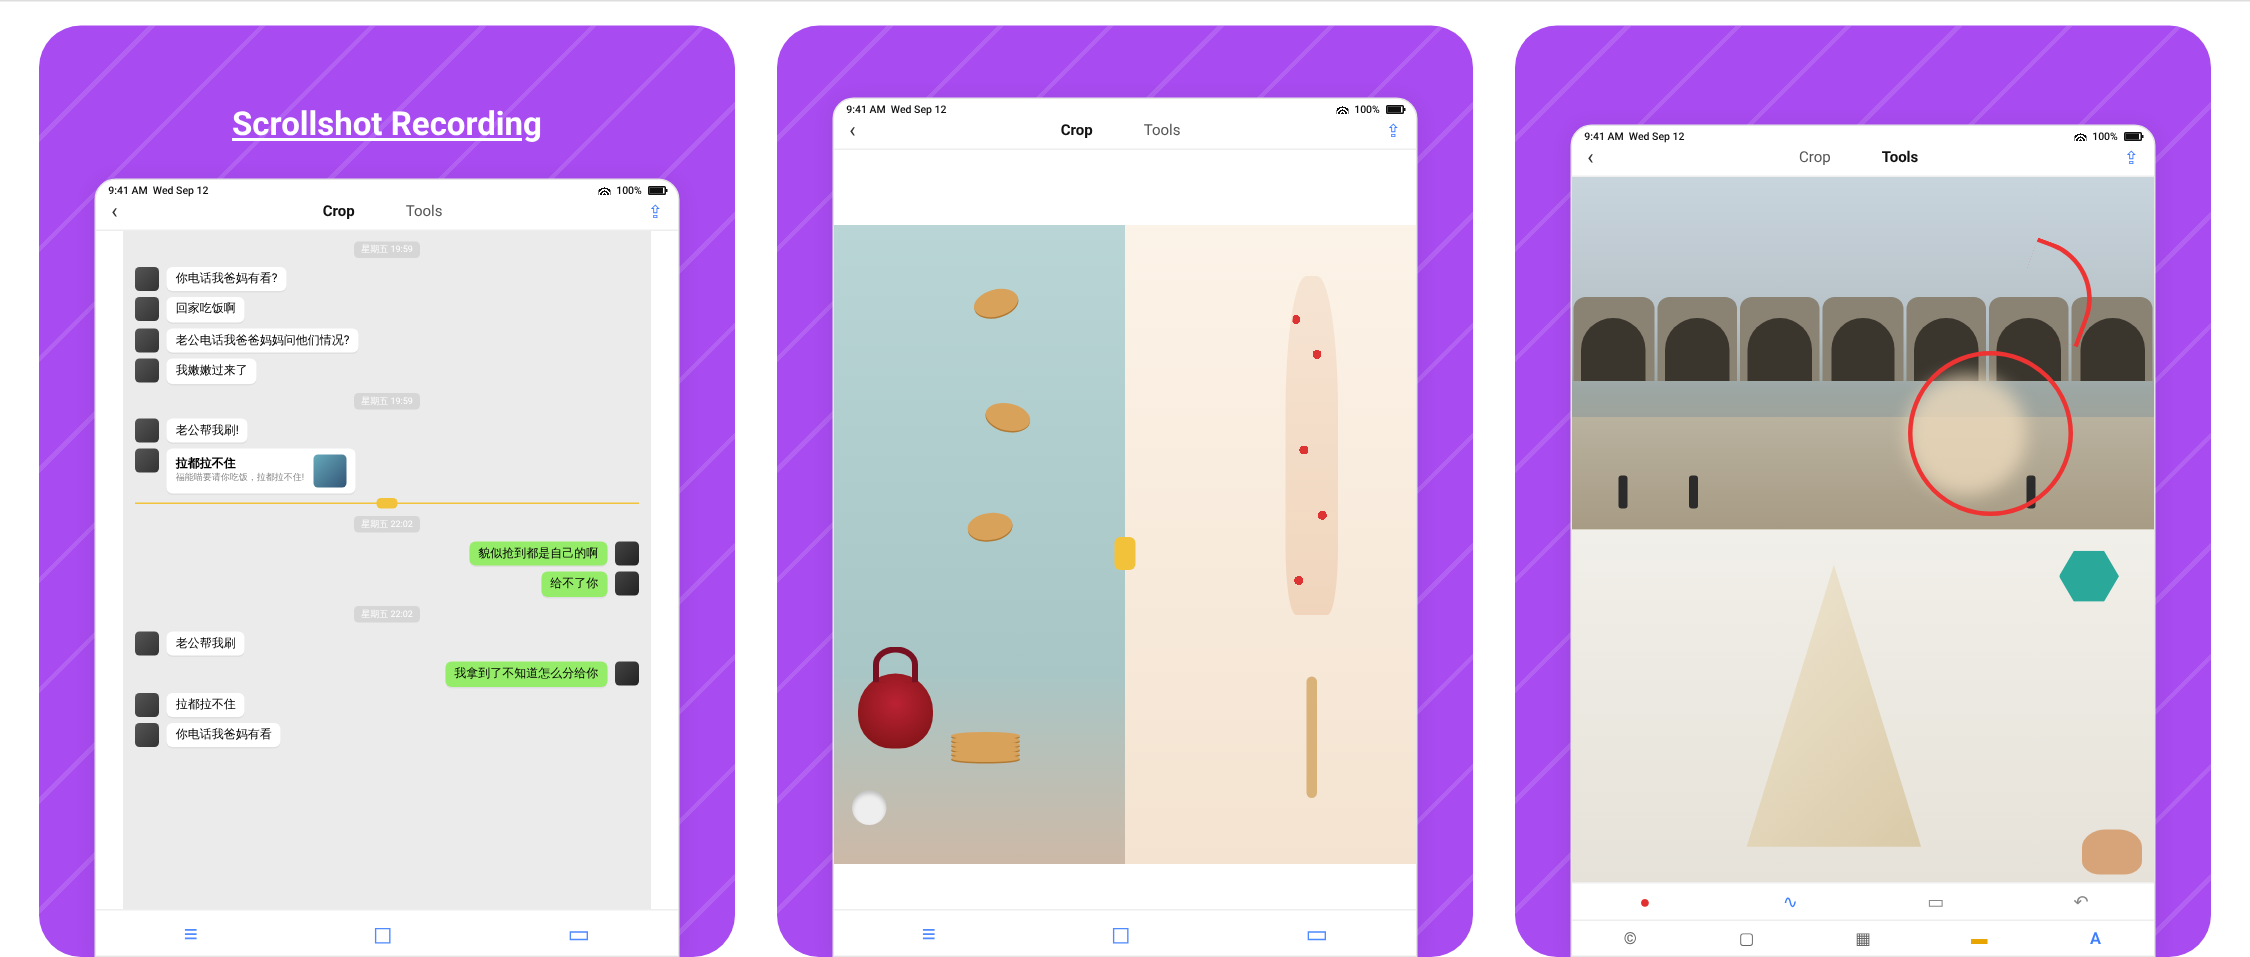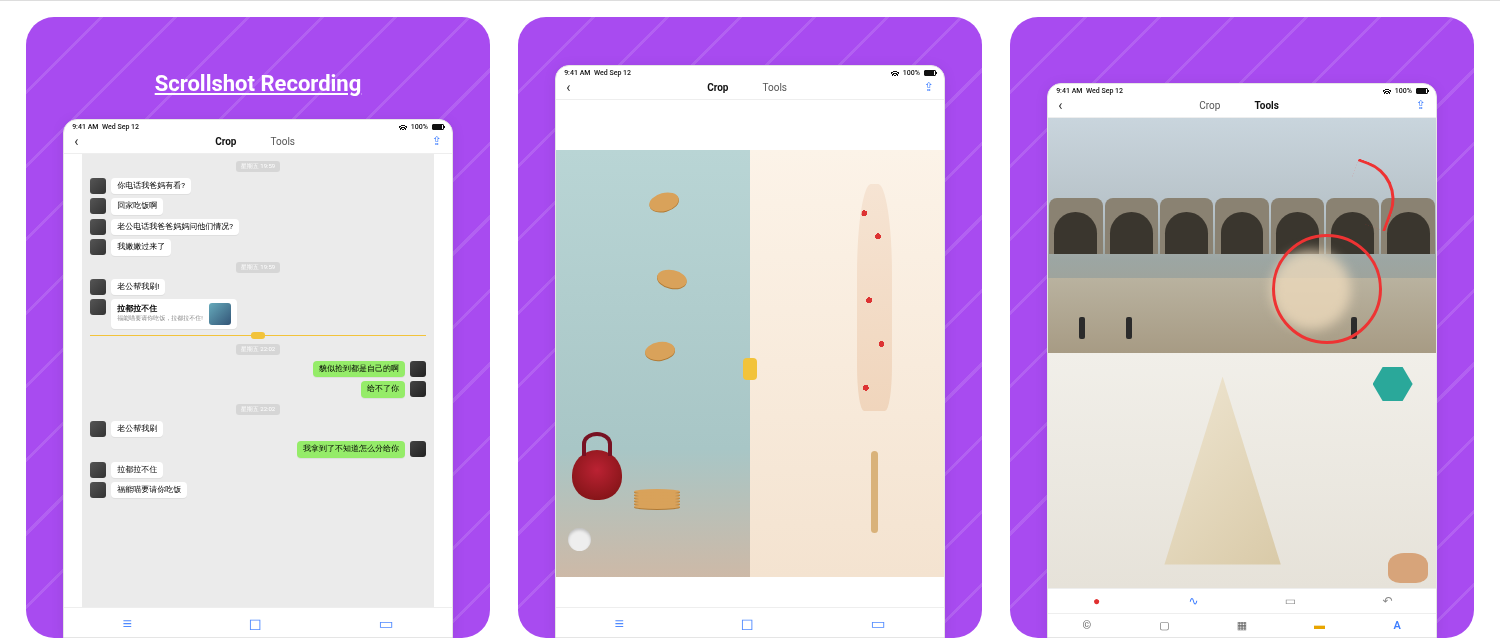--- a/index.html
+++ b/index.html
@@ -231,21 +231,21 @@
           <div class="msg right">
               <div class="avatar a2"></div>
               <div class="bubble">我拿到了不知道怎么分给你</div>
             </div>
           <div class="msg">
               <div class="avatar a1"></div>
               <div class="bubble">拉都拉不住</div>
             </div>
           <div class="msg">
               <div class="avatar a1"></div>
-              <div class="bubble">福能喵要请你吃饭</div>
+              <div class="bubble">你电话我爸妈有看</div>
             </div>
         </div>
         <div class="bottombar">
           <span>≡</span>
           <span>◻</span>
           <span>▭</span>
         </div>
       </div>
     </div>
   </div>

